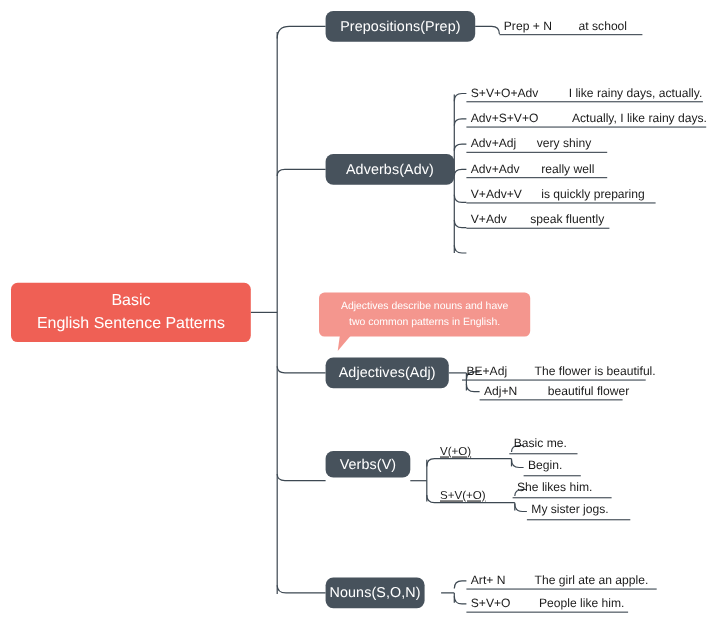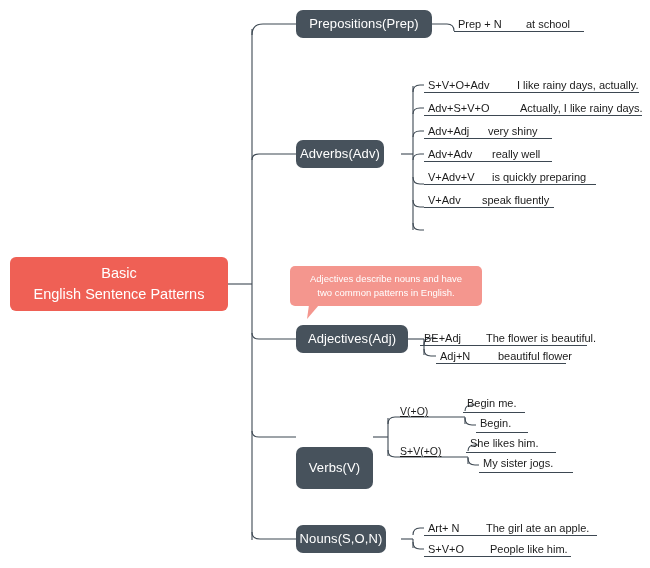--- a/index.html
+++ b/index.html
@@ -181,21 +181,21 @@
   </div>
 
   <div class="node" style="left:296px; top:10px; width:136px; height:28px;">
     <span>Prepositions(Prep)</span>
   </div>
   <div class="leaf" style="left:454px; top:16px; width:130px;">
     <span class="code">Prep + N</span>
     <span class="ex" style="left:72px;">at school</span>
   </div>
 
-  <div class="node" style="left:296px; top:140px; width:88px; height:28px;text-align:center;">
+  <div class="node" style="left:296px; top:140px; width:117px; height:28px;text-align:center;">
     <span>Adverbs(Adv)</span>
   </div>
   <div class="leaf" style="left:424px; top:77px; width:215px;">
     <span class="code">S+V+O+Adv</span>
     <span class="ex" style="left:93px;">I like rainy days, actually.</span>
   </div>
   <div class="leaf" style="left:424px; top:100px; width:218px;">
     <span class="code">Adv+S+V+O</span>
     <span class="ex" style="left:96px;">Actually, I like rainy days.</span>
   </div>
@@ -227,27 +227,27 @@
   </div>
   <div class="leaf" style="left:420px; top:330px; width:167px;">
     <span class="code">BE+Adj</span>
     <span class="ex" style="left:66px;">The flower is beautiful.</span>
   </div>
   <div class="leaf" style="left:436px; top:348px; width:130px;">
     <span class="code">Adj+N</span>
     <span class="ex" style="left:62px;">beautiful flower</span>
   </div>
 
-  <div class="node" style="left:296px; top:447px; width:77px; height:42px;">
+  <div class="node" style="left:296px; top:410px; width:77px; height:24px;">
     <span>Verbs(V)</span>
   </div>
   <div class="minilabel" style="left:400px; top:405px;">V(+O)</div>
   <div class="minilabel" style="left:400px; top:445px;">S+V(+O)</div>
   <div class="leaf single" style="left:463px; top:397px; width:62px;">
-    <span class="code">Begin me.</span>
+    <span class="code">Basic me.</span>
   </div>
   <div class="leaf single" style="left:476px; top:417px; width:52px;">
     <span class="code">Begin.</span>
   </div>
   <div class="leaf single" style="left:466px; top:437px; width:90px;">
     <span class="code">She likes him.</span>
   </div>
   <div class="leaf single" style="left:479px; top:457px; width:94px;">
     <span class="code">My sister jogs.</span>
   </div>

